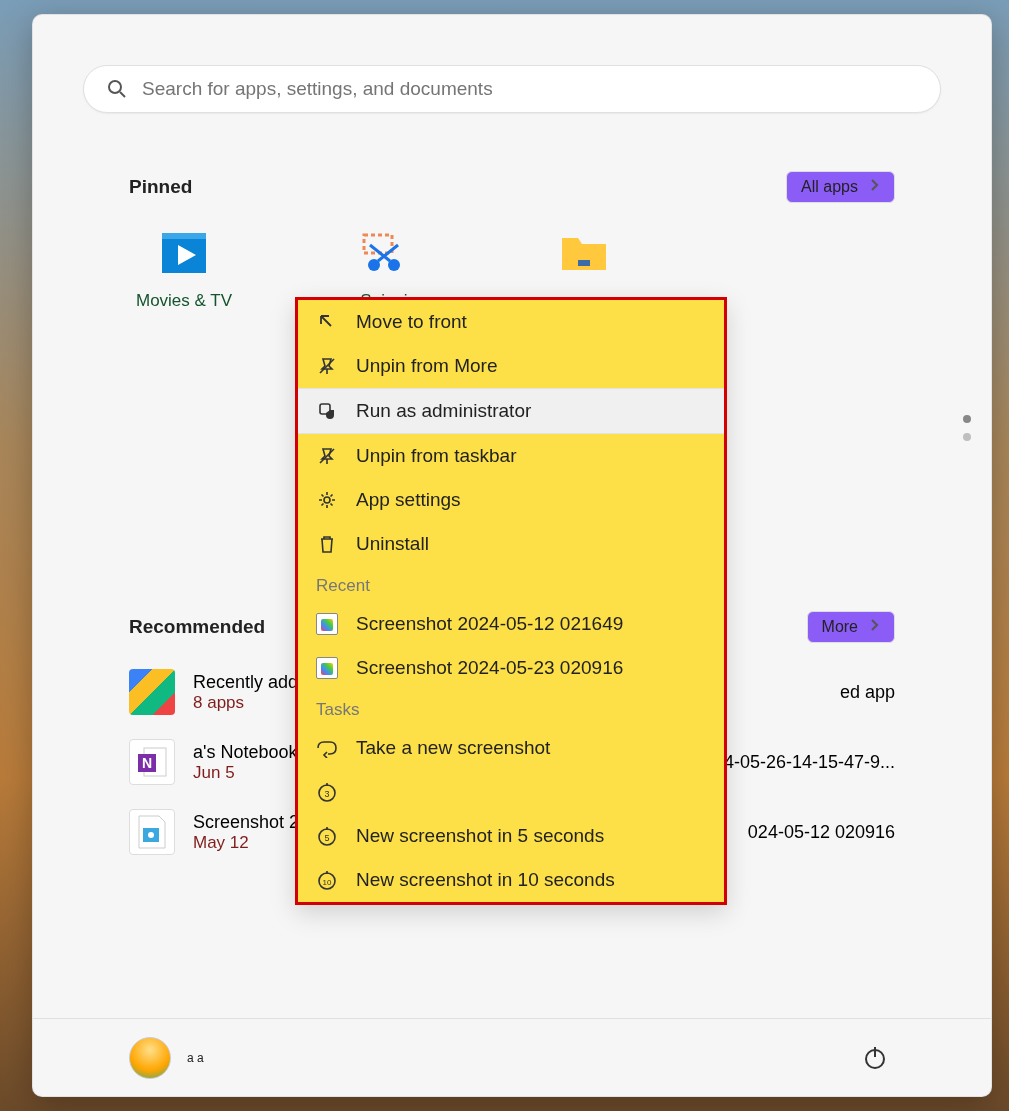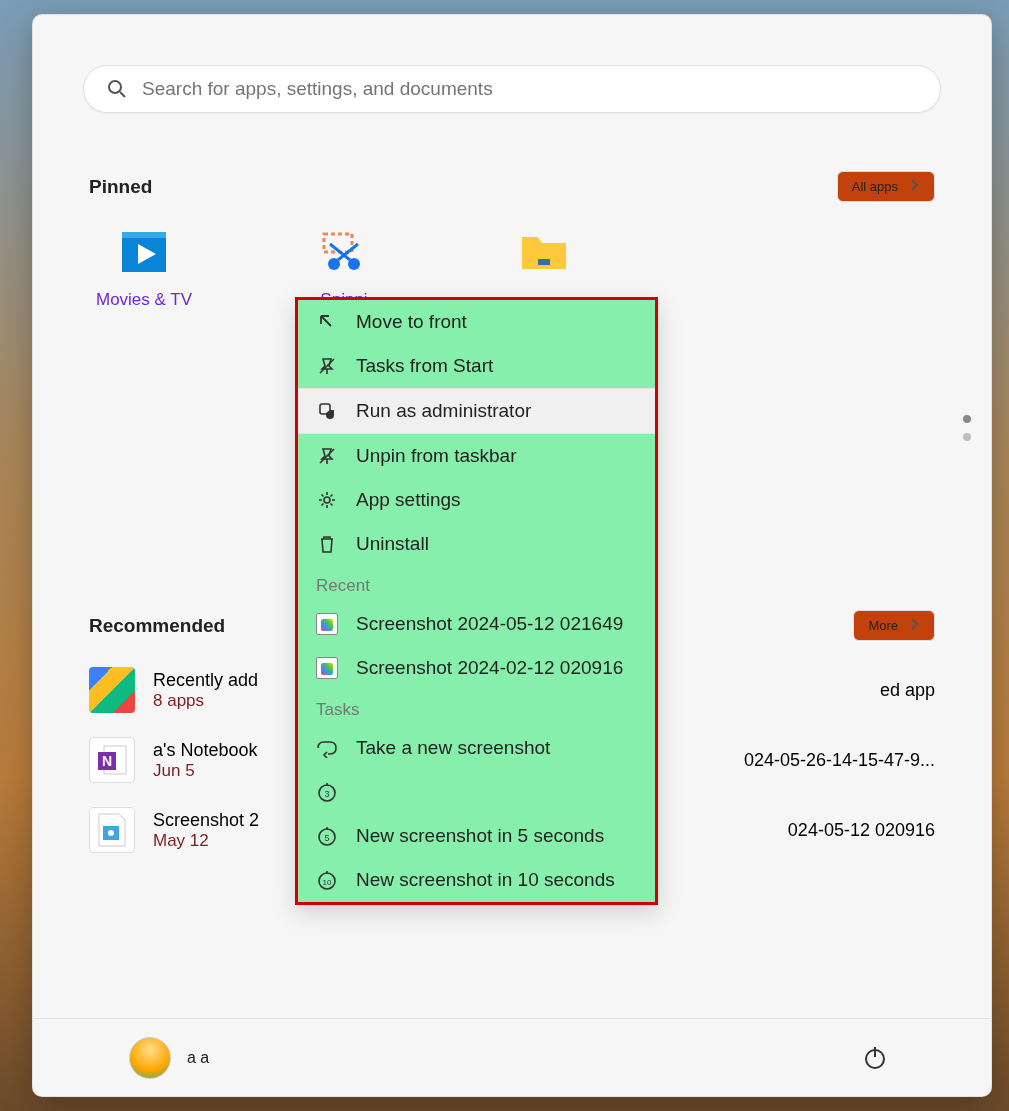--- a/index.html
+++ b/index.html
@@ -37,40 +37,40 @@
   .search-bar input {
     border: none;
     outline: none;
     font-size: 19px;
     color: #ef4444;
     flex: 1;
     margin-left: 14px;
     background: transparent;
   }
   .section {
-    padding: 0 56px;
+    padding: 0 96px;
   }
   .section-header {
     display: flex;
     justify-content: space-between;
     align-items: center;
     margin-top: 30px;
     margin-bottom: 26px;
   }
   .section-title {
     font-size: 19px;
     font-weight: 600;
     color: #222;
   }
   .section-action {
-    background: #c2410c;
+    background: #8b5cf6;
     border: 1px solid #ddd;
     border-radius: 6px;
     padding: 6px 14px;
-    font-size: 13px;
+    font-size: 16px;
     color: #222;
     display: flex;
     align-items: center;
     gap: 12px;
     cursor: pointer;
   }
   .pinned-grid {
     display: flex;
     gap: 90px;
     margin-bottom: 30px;
@@ -85,21 +85,21 @@
   .app-icon {
     width: 48px;
     height: 48px;
     display: flex;
     align-items: center;
     justify-content: center;
     margin-bottom: 14px;
   }
   .app-label {
     font-size: 17px;
-    color: #6d28d9;
+    color: #14532d;
     text-align: center;
     white-space: nowrap;
   }
   .rec-section {
     margin-top: 240px;
   }
   .rec-grid {
     display: grid;
     grid-template-columns: 1fr 1fr;
     gap: 24px 40px;
@@ -148,21 +148,21 @@
     cursor: pointer;
   }
   .avatar {
     width: 42px;
     height: 42px;
     border-radius: 50%;
     background: radial-gradient(circle at 50% 30%, #ffdf8a 0%, #ffa500 60%, #4a7 100%);
     border: 1px solid #ccc;
   }
   .user-name {
-    font-size: 16px;
+    font-size: 12px;
     color: #222;
   }
   .power-btn {
     width: 40px;
     height: 40px;
     display: flex;
     align-items: center;
     justify-content: center;
     cursor: pointer;
     border-radius: 4px;
@@ -181,22 +181,22 @@
     border-radius: 50%;
     background: #888;
   }
   .page-dots .dot.dim { opacity: 0.5; }
 
   
   .context-menu {
     position: absolute;
     left: 295px;
     top: 297px;
-    width: 363px;
-    background: #86efac;
+    width: 432px;
+    background: #fde047;
     border: 3px solid #d40000;
     box-shadow: 0 8px 24px rgba(0,0,0,0.15);
     z-index: 100;
   }
   .ctx-item {
     display: flex;
     align-items: center;
     gap: 18px;
     padding: 11px 18px;
     font-size: 19px;
@@ -383,21 +383,21 @@
     </span>
     <span>Move to front</span>
   </div>
   <div class="ctx-item">
     <span class="ctx-icon">
       <svg width="20" height="20" viewBox="0 0 20 20">
           <path d="M6 3 L14 3 L12 10 L15 13 L5 13 L8 10 Z M10 13 L10 18" stroke="#333" stroke-width="1.6" fill="none"></path>
           <line x1="3" y1="17" x2="17" y2="3" stroke="#333" stroke-width="1.6"></line>
         </svg>
     </span>
-    <span>Tasks from Start</span>
+    <span>Unpin from More</span>
   </div>
   <div class="ctx-sep"></div>
   <div class="ctx-item hovered">
     <span class="ctx-icon">
       <svg width="20" height="20" viewBox="0 0 20 20">
           <rect x="3" y="3" width="10" height="10" stroke="#333" stroke-width="1.6" fill="none" rx="2"></rect>
           <path d="M13 9 L17 9 L17 14 Q17 18 13 18 Q9 18 9 14 L9 12" fill="#333"></path>
         </svg>
     </span>
     <span>Run as administrator</span>
@@ -433,21 +433,21 @@
   <div class="ctx-item">
     <span class="ctx-icon">
         <div class="file-ico"></div>
       </span>
     <span>Screenshot 2024-05-12 021649</span>
   </div>
   <div class="ctx-item">
     <span class="ctx-icon">
         <div class="file-ico"></div>
       </span>
-    <span>Screenshot 2024-02-12 020916</span>
+    <span>Screenshot 2024-05-23 020916</span>
   </div>
   <div class="ctx-heading">Tasks</div>
   <div class="ctx-item">
     <span class="ctx-icon">
       <svg width="22" height="20" viewBox="0 0 22 20">
           <path d="M2 10 Q2 4 8 4 L14 4 Q20 4 20 10 Q20 16 14 16 L12 16" stroke="#333" stroke-width="1.6" fill="none"></path>
           <path d="M11 14 L8 17 L11 20" stroke="#333" stroke-width="1.6" fill="none"></path>
         </svg>
     </span>
     <span>Take a new screenshot</span>

